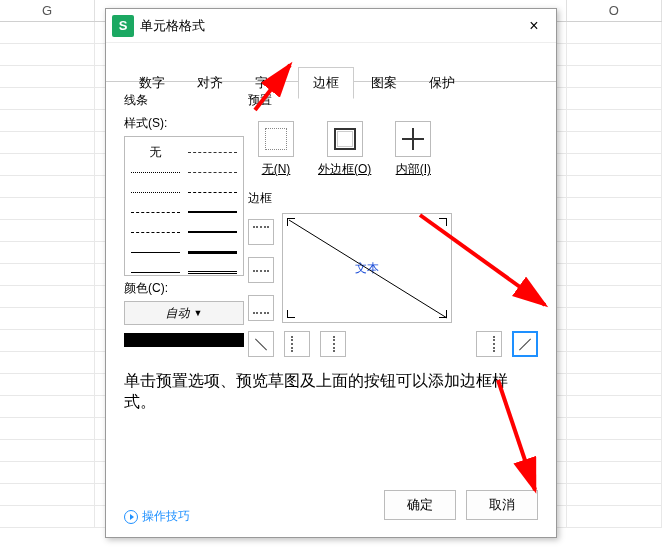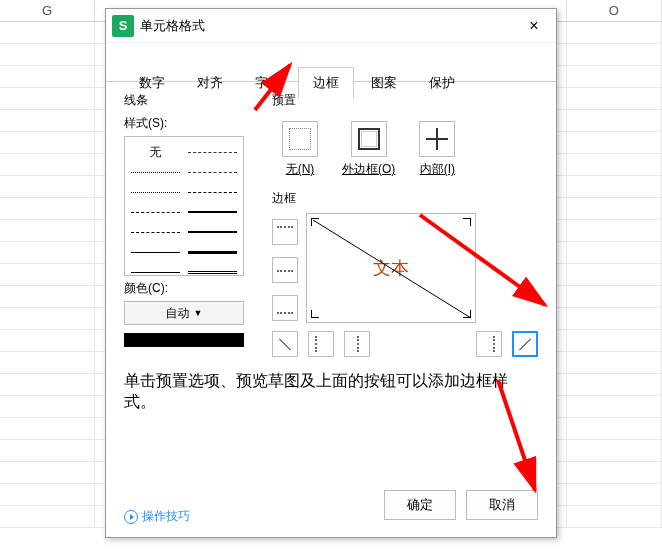--- a/index.html
+++ b/index.html
@@ -104,21 +104,21 @@
       border-color: #ccc;
       background: #fff;
       border-bottom: 1px solid #fff;
     }
     
     .dialog-body {
       padding: 10px 18px;
     }
     .section-row {
       display: flex;
-      gap: 28px;
+      gap: 4px;
     }
     .left-col {
       width: 120px;
     }
     .right-col {
       flex: 1;
     }
     .section-label {
       font-size: 12px;
       margin-bottom: 6px;
@@ -162,20 +162,21 @@
       margin-top: 0;
       width: 100%;
       border: 1px solid #bbb;
       background: #f5f5f5;
       height: 24px;
       display: flex;
       align-items: center;
       justify-content: center;
       gap: 4px;
       cursor: pointer;
+      font-style: italic;
     }
     .color-dropdown .caret {
       font-size: 9px;
     }
     .color-bar {
       margin-top: 8px;
       height: 14px;
       background: #000;
     }
     
@@ -246,22 +247,22 @@
       height: 110px;
       border: 1px solid #bbb;
       position: relative;
       background: #fff;
     }
     .preview-text {
       position: absolute;
       left: 50%;
       top: 50%;
       transform: translate(-50%, -50%);
-      font-size: 18px;
-      color: #c2410c;
+      font-size: 12px;
+      color: #1d4ed8;
     }
     .corner {
       position: absolute;
       width: 8px;
       height: 8px;
     }
     .corner.tl { top: 4px; left: 4px; border-top:1px solid #000; border-left:1px solid #000; }
     .corner.tr { top: 4px; right: 4px; border-top:1px solid #000; border-right:1px solid #000; }
     .corner.bl { bottom: 4px; left: 4px; border-bottom:1px solid #000; border-left:1px solid #000; }
     .corner.br { bottom: 4px; right: 4px; border-bottom:1px solid #000; border-right:1px solid #000; }

